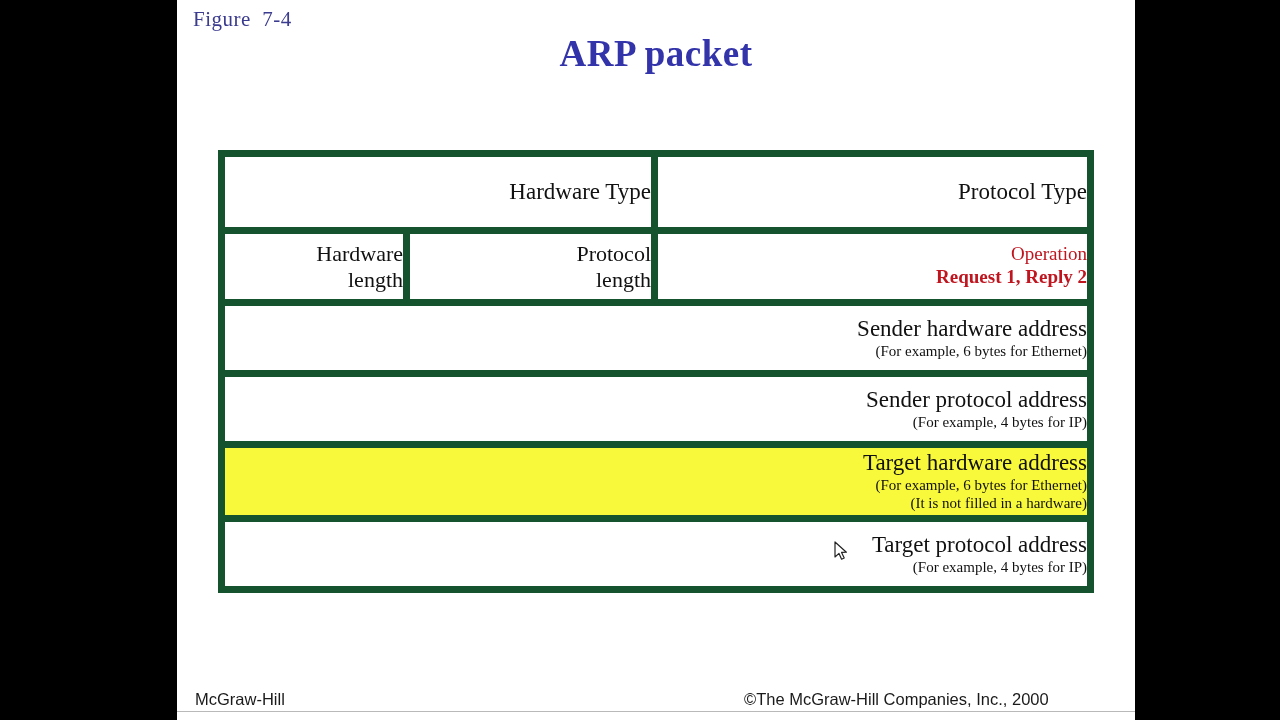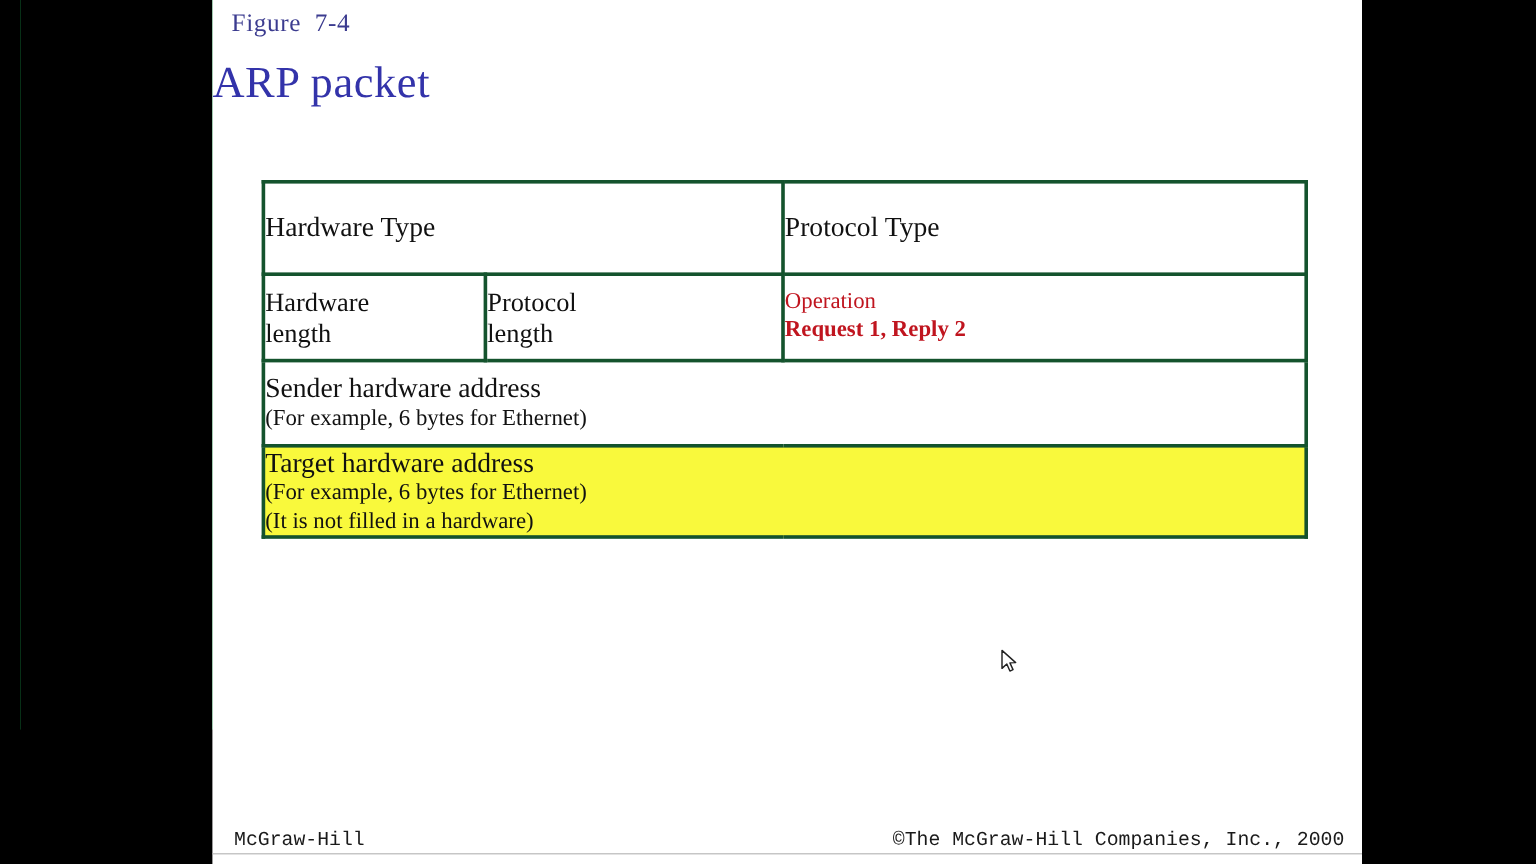--- a/index.html
+++ b/index.html
@@ -51,57 +51,58 @@
     font-size: 21px;
     color: #3b3b8f;
     letter-spacing: 0.5px;
     white-space: pre;
   }
 
   
   #slide-title {
     position: absolute;
     left: 0;
-    top: 48px;
+    top: 32px;
     width: 958px;
-    font-family: "Liberation Serif", serif;
-    font-weight: normal;
+    text-align: center;
+    font-family: "Liberation Serif", serif;
+    font-weight: bold;
     font-size: 37px;
     color: #3333aa;
     letter-spacing: 0.5px;
   }
 
   
   #packet-table {
     position: absolute;
     left: 41px;   
     top: 150px;
     width: 869px; 
     border-collapse: collapse;
     table-layout: fixed;
   }
   #packet-table td {
-    border: 3px solid #14532d;
-    text-align: left;
+    border: 7px solid #14532d;
+    text-align: right;
     vertical-align: middle;
     padding: 0;
     background: #ffffff;
   }
 
   .cell-main {
     font-family: "Liberation Serif", serif;
     font-size: 23px;
     color: #111111;
     line-height: 1.12;
     display: block;
   }
   .cell-main.two-line { font-size: 22px; line-height: 1.18; }
   .cell-sub {
     font-family: "Liberation Serif", serif;
-    font-size: 19px;
+    font-size: 15px;
     color: #111111;
     line-height: 1.25;
     display: block;
   }
   .cell-main-red {
     font-family: "Liberation Serif", serif;
     font-size: 19px;
     color: #c0151f;
     line-height: 1.1;
     display: block;
@@ -137,21 +138,21 @@
     position: absolute;
     left: 0;
     top: 711px;
     width: 958px;
     height: 1px;
     background: #b9b9b9;
   }
   .footer-text {
     position: absolute;
     top: 690px;
-    font-family: Liberation Mono, monospace;
+    font-family: Liberation Sans, sans-serif;
     font-size: 16.5px;
     color: #1a1a1a;
     white-space: nowrap;
   }
   #footer-left  { left: 18px; }
   #footer-right { left: 567px; }
 </style>
 </head>
 <body>
 
@@ -198,29 +199,41 @@
           </td>
         </tr>
 
         <tr class="row-addr">
           <td colspan="3">
             <span class="cell-main">Sender hardware address</span>
             <span class="cell-sub">(For example, 6 bytes for Ethernet)</span>
           </td>
         </tr>
 
+        <tr class="row-addr">
+          <td colspan="3">
+            <span class="cell-main">Sender protocol address</span>
+            <span class="cell-sub">(For example, 4 bytes for IP)</span>
+          </td>
+        </tr>
 
         <tr class="row-hl">
           <td colspan="3" class="highlight">
             <span class="cell-main">Target hardware address</span>
             <span class="cell-sub">(For example, 6 bytes for Ethernet)</span>
             <span class="cell-sub">(It is not filled in a hardware)</span>
           </td>
         </tr>
 
+        <tr class="row-addr">
+          <td colspan="3">
+            <span class="cell-main">Target protocol address</span>
+            <span class="cell-sub">(For example, 4 bytes for IP)</span>
+          </td>
+        </tr>
 
       </tbody>
     </table>
 
     <svg id="cursor" viewBox="0 0 14 20" xmlns="http://www.w3.org/2000/svg">
       <polygon points="1,1 1,16 5,12.4 7.6,18.2 10.2,17 7.6,11.4 12.4,11.2" fill="#ffffff" stroke="#222222" stroke-width="1.2" stroke-linejoin="round"></polygon>
     </svg>
 
     <div id="footer-rule"></div>
 

